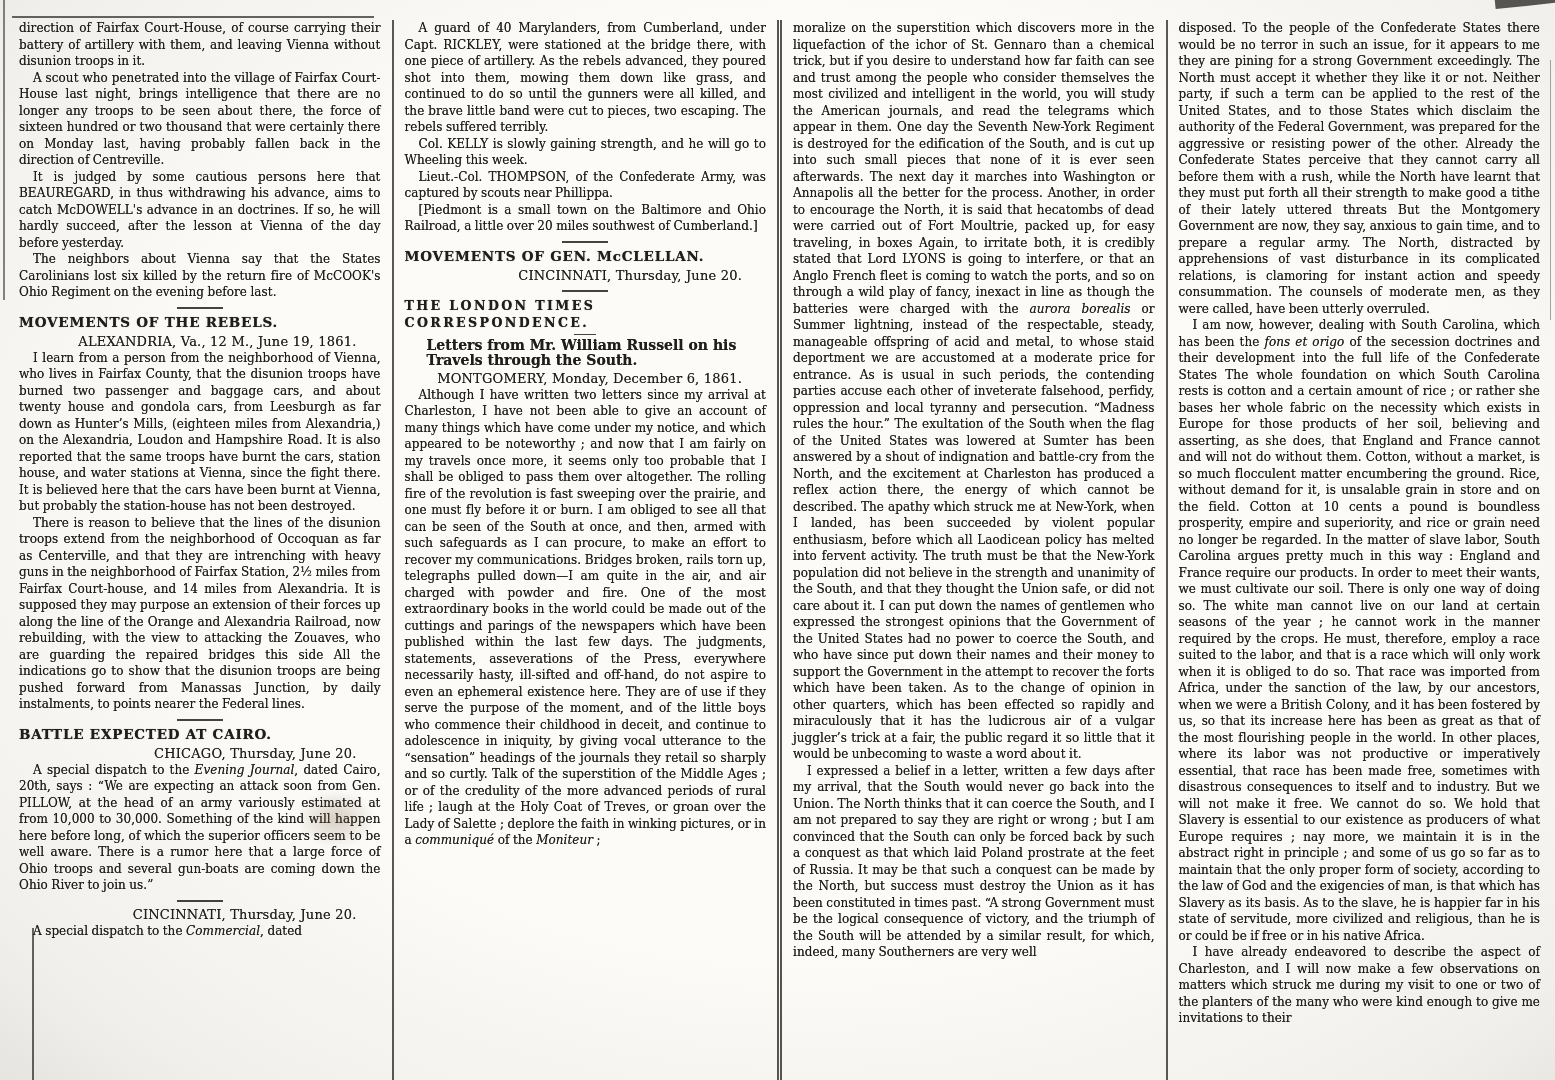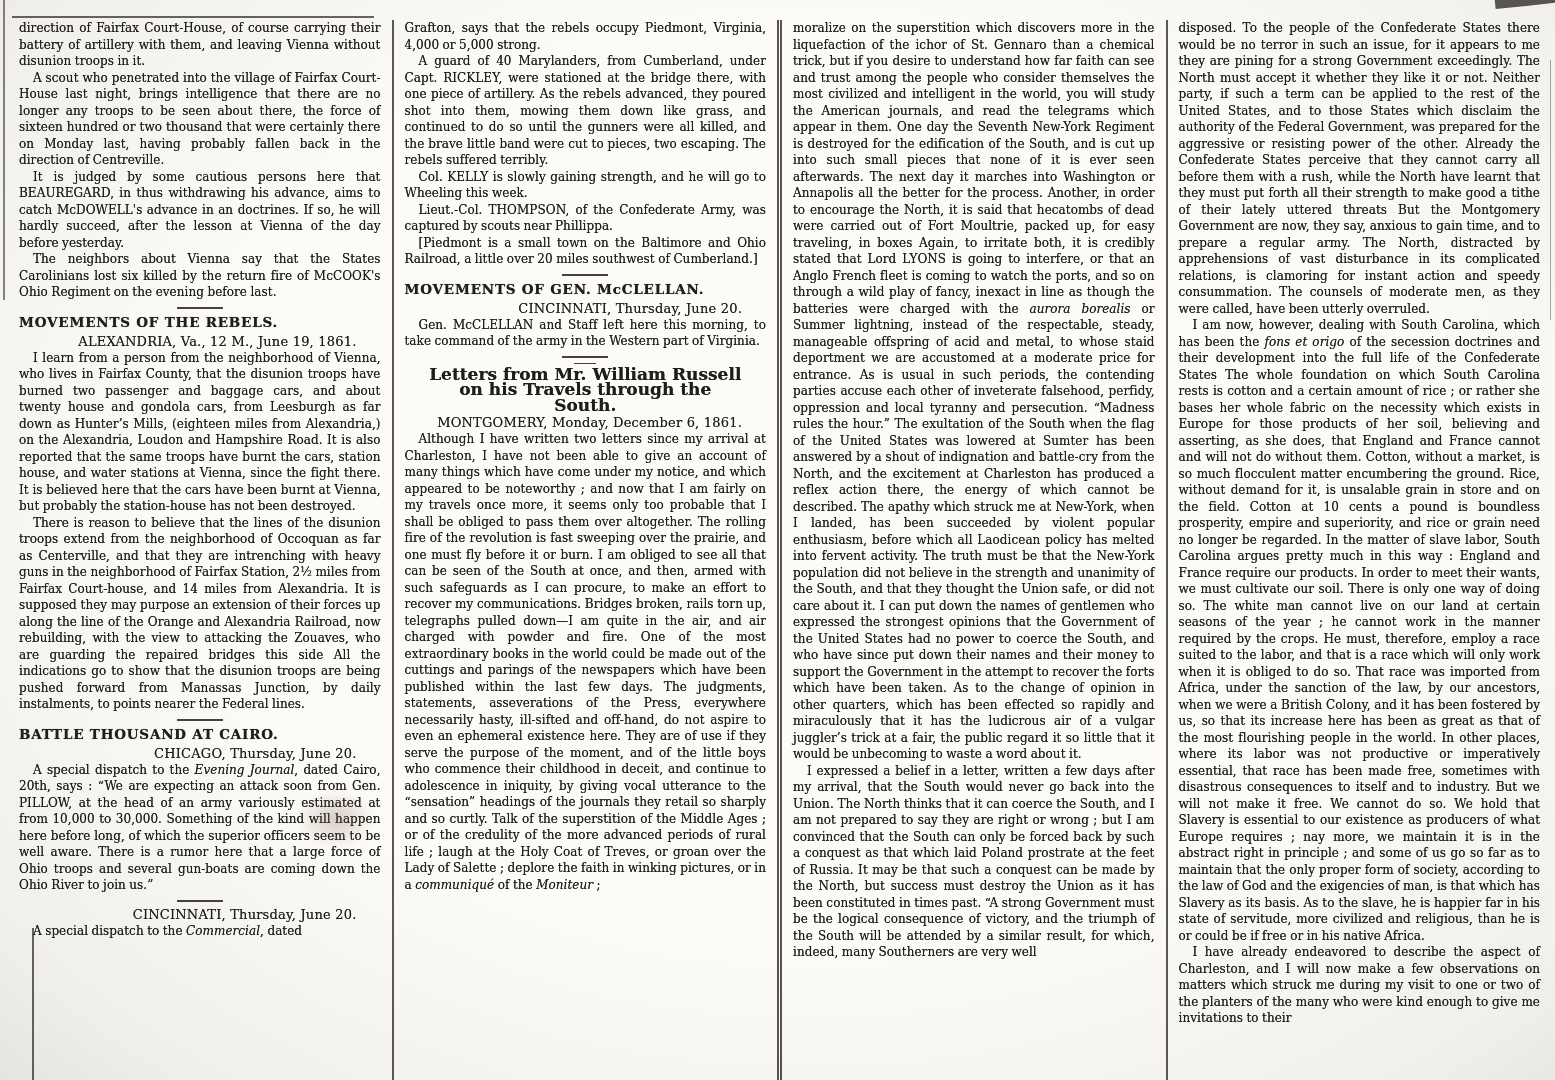--- a/index.html
+++ b/index.html
@@ -30,21 +30,21 @@
     text-shadow:0 0 .6px rgba(25,22,18,.72);
   }
   .para.cont{text-indent:0;}
   .headline{
     text-align:left;font-weight:bold;font-size:13.5px;line-height:17px;
     letter-spacing:.8px;margin:5px 0 3px;
     text-shadow:0 0 .7px rgba(25,22,18,.8);
   }
   .headline.spread{letter-spacing:2.4px;font-size:12.6px;}
   .subheadline{
-    text-align:center;font-weight:bold;font-size:17px;line-height:15.5px;
+    text-align:left;font-weight:bold;font-size:14px;line-height:15.5px;
     margin:3px 22px 2px;text-shadow:0 0 .6px rgba(25,22,18,.75);
   }
   .dateline{
     text-align:right;font-size:13px;line-height:16px;
     padding-right:24px;letter-spacing:.2px;
     text-shadow:0 0 .5px rgba(25,22,18,.65);
   }
   .rule{
     width:46px;height:0;border-top:2px solid rgba(38,34,30,.85);
     margin:6px auto 5px;
@@ -71,38 +71,37 @@
       <p class="para cont">direction of Fairfax Court-House, of course carrying their battery of artillery with them, and leaving Vienna without disunion troops in it.</p>
       <p class="para">A scout who penetrated into the village of Fairfax Court-House last night, brings intelligence that there are no longer any troops to be seen about there, the force of sixteen hundred or two thousand that were certainly there on Monday last, having probably fallen back in the direction of Centreville.</p>
       <p class="para">It is judged by some cautious persons here that BEAUREGARD, in thus withdrawing his advance, aims to catch McDOWELL's advance in an doctrines. If so, he will hardly succeed, after the lesson at Vienna of the day before yesterday.</p>
       <p class="para">The neighbors about Vienna say that the States Carolinians lost six killed by the return fire of McCOOK's Ohio Regiment on the evening before last.</p>
       <div class="rule"></div>
       <h2 class="headline">MOVEMENTS OF THE REBELS.</h2>
       <div class="dateline">ALEXANDRIA, Va., 12 M., June 19, 1861.</div>
       <p class="para">I learn from a person from the neighborhood of Vienna, who lives in Fairfax County, that the disunion troops have burned two passenger and baggage cars, and about twenty house and gondola cars, from Leesburgh as far down as Hunter’s Mills, (eighteen miles from Alexandria,) on the Alexandria, Loudon and Hampshire Road. It is also reported that the same troops have burnt the cars, station house, and water stations at Vienna, since the fight there. It is believed here that the cars have been burnt at Vienna, but probably the station-house has not been destroyed.</p>
       <p class="para">There is reason to believe that the lines of the disunion troops extend from the neighborhood of Occoquan as far as Centerville, and that they are intrenching with heavy guns in the neighborhood of Fairfax Station, 2½ miles from Fairfax Court-house, and 14 miles from Alexandria. It is supposed they may purpose an extension of their forces up along the line of the Orange and Alexandria Railroad, now rebuilding, with the view to attacking the Zouaves, who are guarding the repaired bridges this side  All the indications go to show that the disunion troops are being pushed forward from Manassas Junction, by daily instalments, to points nearer the Federal lines.</p>
       <div class="rule"></div>
-      <h2 class="headline">BATTLE THOUSAND AT CAIRO.</h2>
+      <h2 class="headline">BATTLE EXPECTED AT CAIRO.</h2>
       <div class="dateline">CHICAGO, Thursday, June 20.</div>
       <p class="para">A special dispatch to the <i>Evening Journal</i>, dated Cairo, 20th, says : “We are expecting an attack soon from Gen. PILLOW, at the head of an army variously estimated at from 10,000 to 30,000. Something of the kind will happen here before long, of which the superior officers seem to be well aware. There is a rumor here that a large force of Ohio troops and several gun-boats are coming down the Ohio River to join us.”</p>
       <div class="rule"></div>
       <div class="dateline">CINCINNATI, Thursday, June 20.</div>
       <p class="para">A special dispatch to the <i>Commercial</i>, dated</p>
     </div>
     <div class="column">
-      <p class="para cont">Grafton, says that the rebels occupy Piedmont, Virginia, 4,000 or 5,000 strong.</p>
       <p class="para">A guard of 40 Marylanders, from Cumberland, under Capt. RICKLEY, were stationed at the bridge there, with one piece of artillery. As the rebels advanced, they poured shot into them, mowing them down like grass, and continued to do so until the gunners were all killed, and the brave little band were cut to pieces, two escaping. The rebels suffered terribly.</p>
       <p class="para">Col. KELLY is slowly gaining strength, and he will go to Wheeling this week.</p>
       <p class="para">Lieut.-Col. THOMPSON, of the Confederate Army, was captured by scouts near Phillippa.</p>
       <p class="para">[Piedmont is a small town on the Baltimore and Ohio Railroad, a little over 20 miles southwest of Cumberland.]</p>
       <div class="rule"></div>
       <h2 class="headline">MOVEMENTS OF GEN. McCLELLAN.</h2>
       <div class="dateline">CINCINNATI, Thursday, June 20.</div>
-      <p class="para">Gen. McCLELLAN and Staff left here this morning, to take command of the army in the Western part of Virginia.</p>
       <div class="rule"></div>
+      <h2 class="headline spread">THE LONDON TIMES CORRESPONDENCE.</h2>
       <div class="rule tiny"></div>
       <h3 class="subheadline">Letters from Mr. William Russell on his Travels through the South.</h3>
       <div class="dateline">MONTGOMERY, Monday, December 6, 1861.</div>
       <p class="para">Although I have written two letters since my arrival at Charleston, I have not been able to give an account of many things which have come under my notice, and which appeared to be noteworthy ; and now that I am fairly on my travels once more, it seems only too probable that I shall be obliged to pass them over altogether. The rolling fire of the revolution is fast sweeping over the prairie, and one must fly before it or burn. I am obliged to see all that can be seen of the South at once, and then, armed with such safeguards as I can procure, to make an effort to recover my communications. Bridges broken, rails torn up, telegraphs pulled down—I am quite in the air, and air charged with powder and fire. One of the most extraordinary books in the world could be made out of the cuttings and parings of the newspapers which have been published within the last few days. The judgments, statements, asseverations of the Press, everywhere necessarily hasty, ill-sifted and off-hand, do not aspire to even an ephemeral existence here. They are of use if they serve the purpose of the moment, and of the little boys who commence their childhood in deceit, and continue to adolescence in iniquity, by giving vocal utterance to the “sensation” headings of the journals they retail so sharply and so curtly. Talk of the superstition of the Middle Ages ; or of the credulity of the more advanced periods of rural life ; laugh at the Holy Coat of Treves, or groan over the Lady of Salette ; deplore the faith in winking pictures, or in a <i>communiqué</i> of the <i>Moniteur</i> ;</p>
     </div>
     <div class="column">
       <p class="para cont">moralize on the superstition which discovers more in the liquefaction of the ichor of St. Gennaro than a chemical trick, but if you desire to understand how far faith can see and trust among the people who consider themselves the most civilized and intelligent in the world, you will study the American journals, and read the telegrams which appear in them. One day the Seventh New-York Regiment is destroyed for the edification of the South, and is cut up into such small pieces that none of it is ever seen afterwards. The next day it marches into Washington or Annapolis all the better for the process. Another, in order to encourage the North, it is said that hecatombs of dead were carried out of Fort Moultrie, packed up, for easy traveling, in boxes  Again, to irritate both, it is credibly stated that Lord LYONS is going to interfere, or that an Anglo French fleet is coming to watch the ports, and so on through a wild play of fancy, inexact in line as though the batteries were charged with the <i>aurora borealis</i> or Summer lightning, instead of the respectable, steady, manageable offspring of acid and metal, to whose staid deportment we are accustomed at a moderate price for entrance. As is usual in such periods, the contending parties accuse each other of inveterate falsehood, perfidy, oppression and local tyranny and persecution. “Madness rules the hour.” The exultation of the South when the flag of the United States was lowered at Sumter has been answered by a shout of indignation and battle-cry from the North, and the excitement at Charleston has produced a reflex action there, the energy of which cannot be described. The apathy which struck me at New-York, when I landed, has been succeeded by violent popular enthusiasm, before which all Laodicean policy has melted into fervent activity. The truth must be that the New-York population did not believe in the strength and unanimity of the South, and that they thought the Union safe, or did not care about it. I can put down the names of gentlemen who expressed the strongest opinions that the Government of the United States had no power to coerce the South, and who have since put down their names and their money to support the Government in the attempt to recover the forts which have been taken. As to the change of opinion in other quarters, which has been effected so rapidly and miraculously that it has the ludicrous air of a vulgar juggler’s trick at a fair, the public regard it so little that it would be unbecoming to waste a word about it.</p>
       <p class="para">I expressed a belief in a letter, written a few days after my arrival, that the South would never go back into the Union. The North thinks that it can coerce the South, and I am not prepared to say they are right or wrong ; but I am convinced that the South can only be forced back by such a conquest as that which laid Poland prostrate at the feet of Russia. It may be that such a conquest can be made by the North, but success must destroy the Union as it has been constituted in times past.  “A strong Government must be the logical consequence of victory, and the triumph of the South will be attended by a similar result, for which, indeed, many Southerners are very well</p>
     </div>
     <div class="column">

